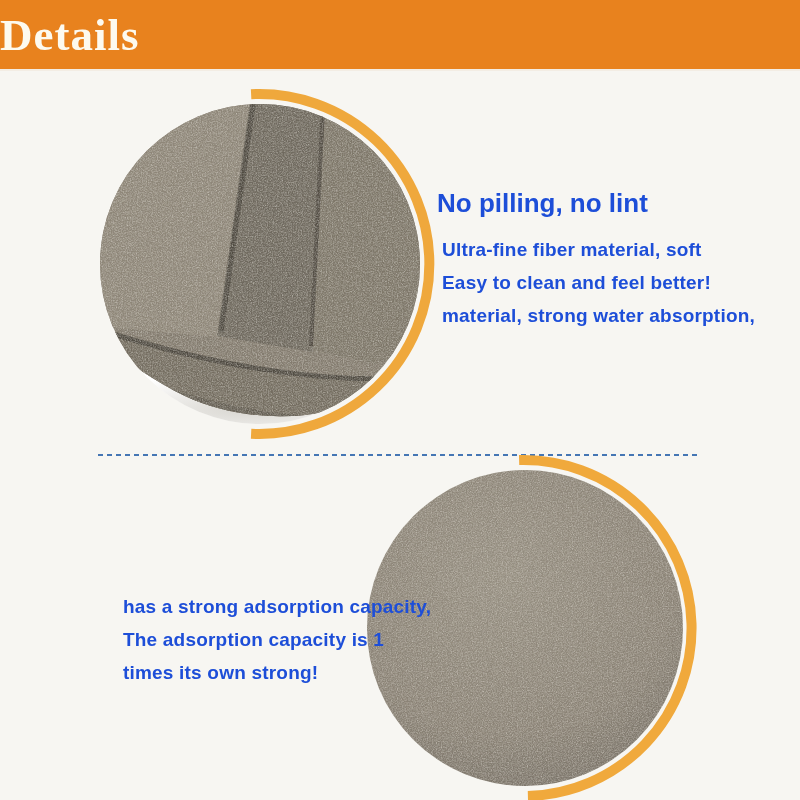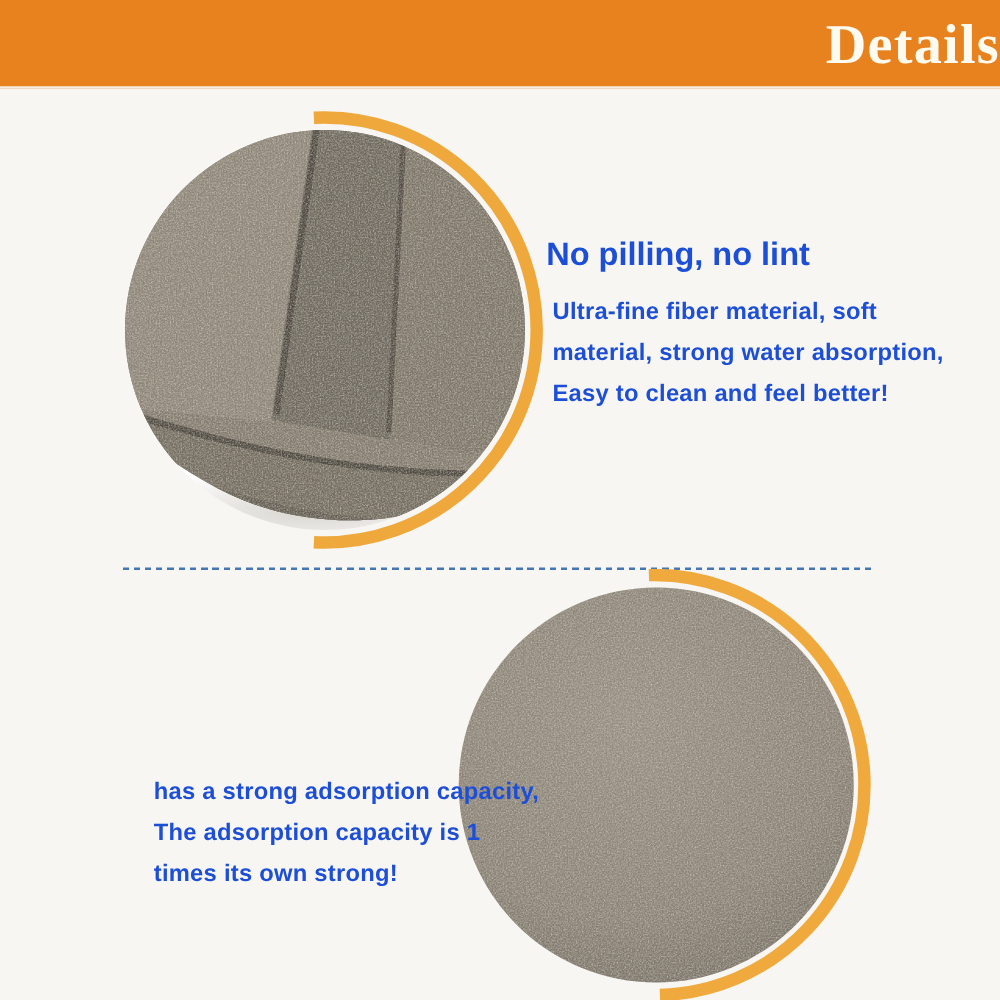--- a/index.html
+++ b/index.html
@@ -3,42 +3,42 @@
 <meta charset="utf-8">
 <style>
   * { margin: 0; padding: 0; box-sizing: border-box; }
   html, body { width: 800px; height: 800px; overflow: hidden; }
   body { font-family: "Liberation Sans", sans-serif; background: #f7f6f2; }
   .page { position: relative; width: 800px; height: 800px; background: #f7f6f2; overflow: hidden; }
 
   
   .banner {
     position: absolute; left: 0; top: 0; width: 800px; height: 71px;
-    background: #e8821e; display: flex; align-items: center; justify-content: flex-end;
+    background: #e8821e; display: flex; align-items: center; justify-content: flex-start;
     border-bottom: 2px solid #f3ede4;
   }
   .banner-title {
     font-family: "Liberation Serif", serif; font-weight: bold;
     font-size: 45px; color: #fdfaef; letter-spacing: 1px;
   }
 
   
   .photo-svg { position: absolute; display: block; }
   .svg-top { left: 75px; top: 80px; width: 380px; height: 370px; }
   .svg-bottom { left: 345px; top: 455px; width: 380px; height: 350px; }
 
   
   .title { position: absolute; font-weight: bold; font-size: 26px; letter-spacing: 0px; white-space: nowrap; }
   .title-top { left: 437px; top: 188px; color: #1d4ed8; }
   .title-bottom { left: 122px; top: 571px; color: #ee9422; }
 
   .body-lines { position: absolute; font-weight: bold; font-size: 19px; color: #1d4ed8;
                 line-height: 33px; letter-spacing: 0.2px; white-space: nowrap; }
   .body-top { left: 442px; top: 233px; }
-  .body-bottom { left: 123px; top: 617px; }
+  .body-bottom { left: 123px; top: 590px; }
 
   
   .divider {
     position: absolute; left: 98px; top: 454px; width: 600px; height: 2px;
     background: repeating-linear-gradient(90deg,
       #4576b4 0px, #4576b4 5px, rgba(0,0,0,0) 5px, rgba(0,0,0,0) 9px);
   }
 </style>
 </head>
 <body>
@@ -87,22 +87,22 @@
         <rect x="0" y="0" width="380" height="370" filter="url(#t-light)" opacity="0.55"></rect>
         <rect x="0" y="0" width="380" height="370" filter="url(#t-dark)" opacity="0.35"></rect>
       </g>
     </g>
     <path d="M176.1,14.2 A170,170 0 1 1 176.1,353.8" fill="none" stroke="#efa83c" stroke-width="10"></path>
   </svg>
 
   <div class="title title-top">No pilling, no lint</div>
   <div class="body-lines body-top">
     <div>Ultra-fine fiber material, soft</div>
+    <div>Easy to clean and feel better!</div>
     <div>material, strong water absorption,</div>
-    <div>Easy to clean and feel better!</div>
   </div>
 
   <div class="divider"></div>
 
   <svg class="photo-svg svg-bottom" viewBox="0 0 380 350" role="img" aria-label="grey microfiber felt texture photo in circle">
     <defs>
       <clipPath id="circB">
           <circle cx="180" cy="173" r="158"></circle>
         </clipPath>
       <filter id="b-light" x="-10%" y="-10%" width="120%" height="120%">

